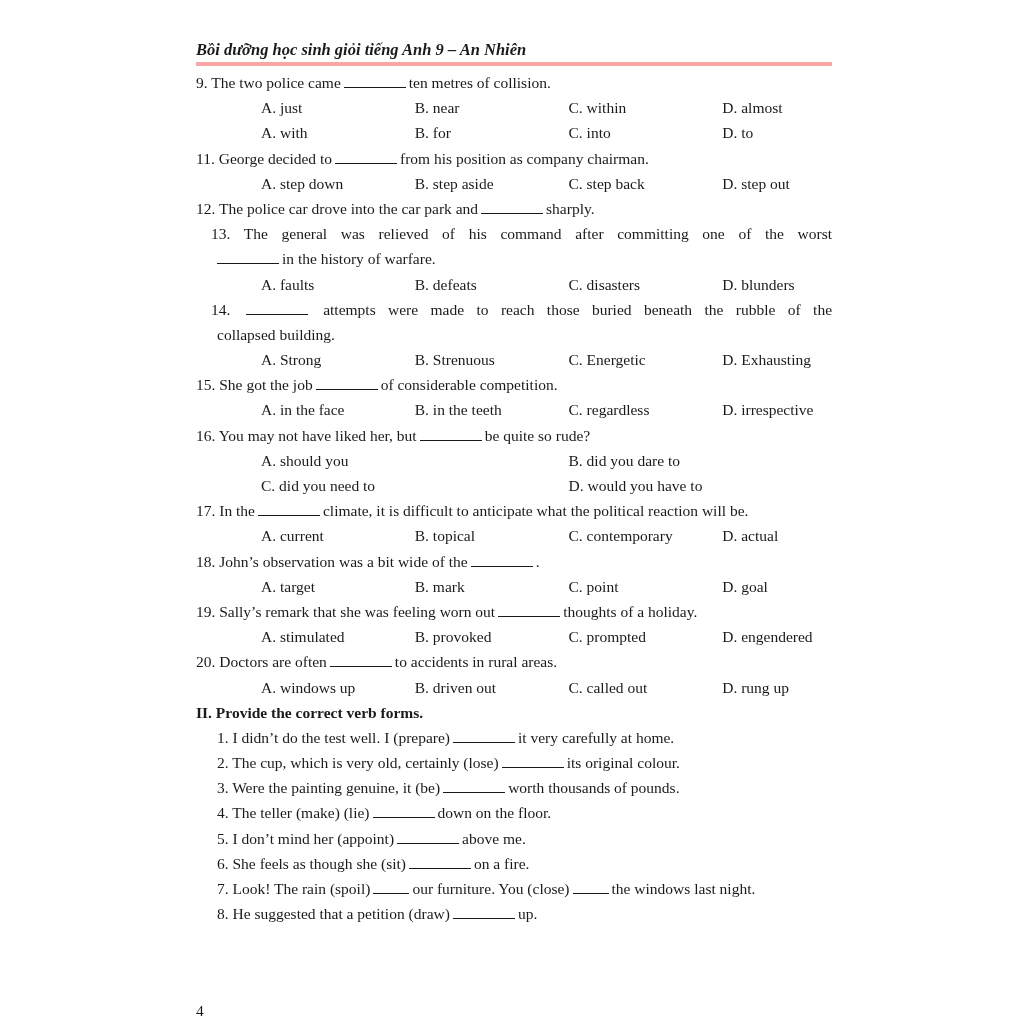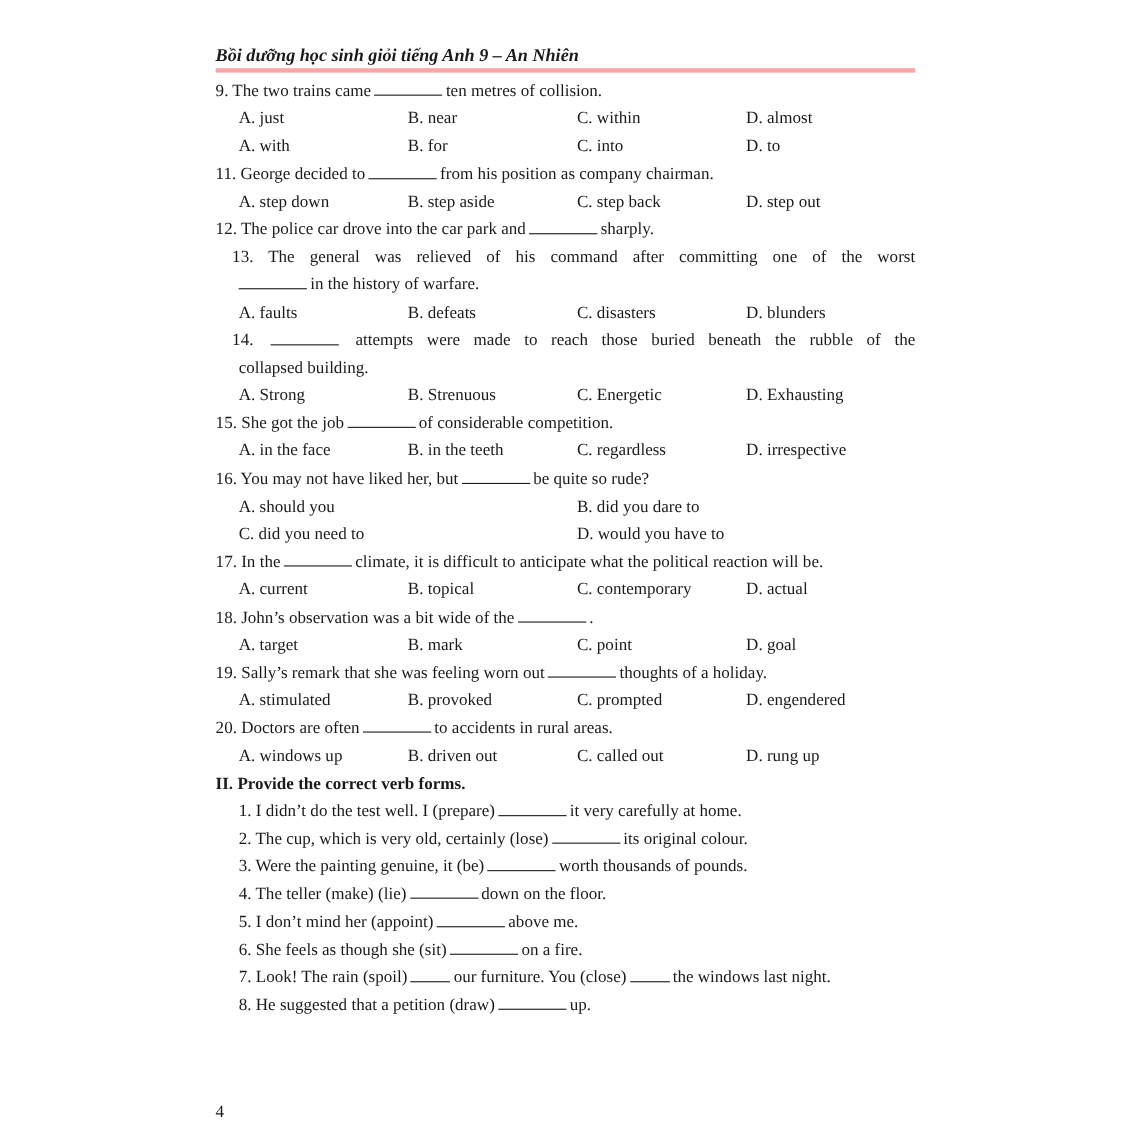--- a/index.html
+++ b/index.html
@@ -6,39 +6,39 @@
   body { width:1024px; height:1024px; position:relative; overflow:hidden;
          font-family: "Liberation Serif", "DejaVu Serif", serif; color:#1a1a1a; }
   .header { position:absolute; left:196px; top:40px; width:636px; height:22px;
             border-bottom:4px solid #fca5a5; }
   .header span { font-style:italic; font-weight:bold; font-size:16.5px; line-height:20px; }
   .content { position:absolute; left:196px; top:70px; width:636px; font-size:15.5px; }
   .line { height:25.2px; line-height:25px; white-space:nowrap; }
   .justify { text-align:justify; text-align-last:justify; white-space:normal;margin-left:15px; }
   .indent { padding-left:21px; }
   .opts { display:flex; padding-left:21px; height:25.2px; line-height:25px; }
-  .opts span { display:inline-block; width:158px; }
+  .opts span { display:inline-block; width:158px;margin-left:44px; }
   .opts.two span { width:316px; }
   .blank { display:inline-block; border-bottom:1px solid #1a1a1a; height:14px; vertical-align:baseline; margin:0 3px; }
   .b9 { width:62px; }
   .b7 { width:62px; }
   .b5 { width:36px; }
   .sec { font-weight:bold; }
   .pagenum { position:absolute; left:196px; top:1002px; font-size:15.5px; }
 </style>
 </head>
 <body>
 
 <div class="header">
   <span>Bồi dưỡng học sinh giỏi tiếng Anh 9 – An Nhiên</span>
 </div>
 
 <div class="content">
 
-  <div class="line"><span>9.</span> <span>The two trains came</span><span class="blank b9"></span><span>ten metres of collision.</span></div>
+  <div class="line"><span>9.</span> <span>The two police came</span><span class="blank b9"></span><span>ten metres of collision.</span></div>
   <div class="opts">
       <span>A. just</span>
       <span>B. near</span>
       <span>C. within</span>
       <span>D. almost</span>
     </div>
 
   <div class="opts">
       <span>A. with</span>
       <span>B. for</span>

